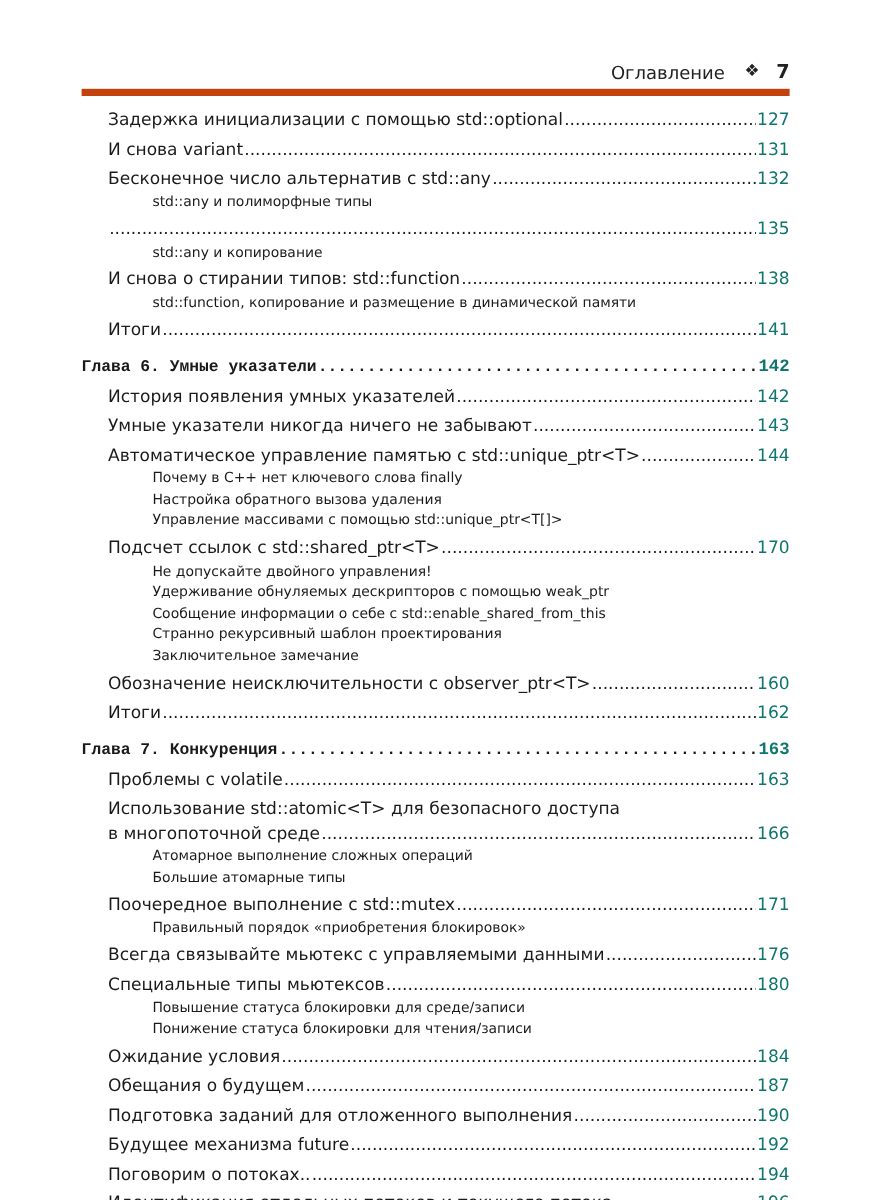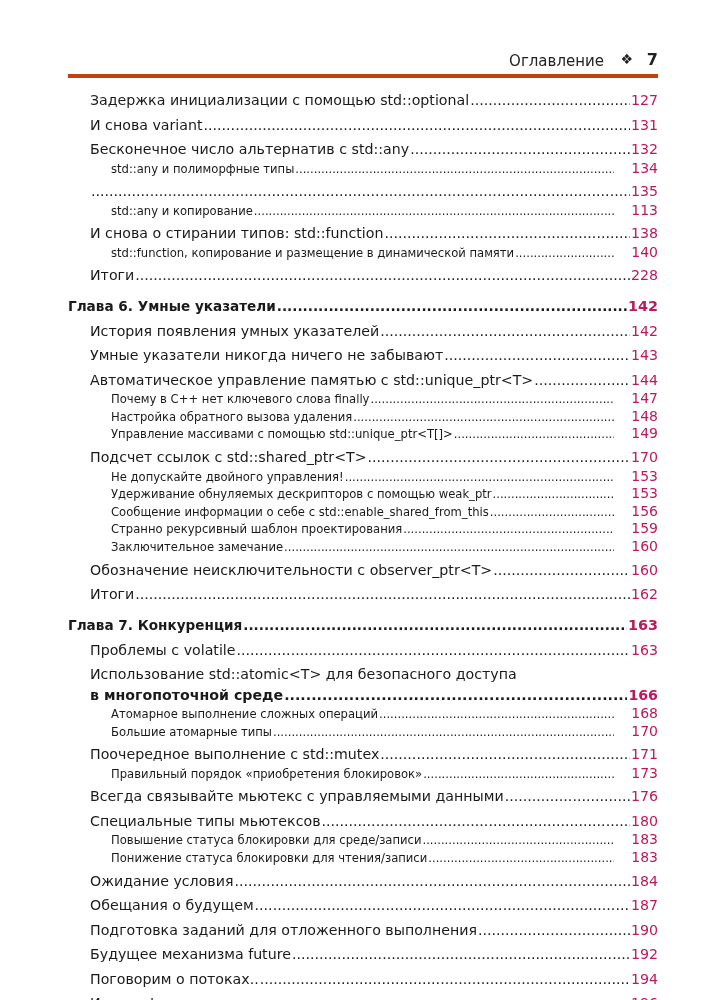--- a/index.html
+++ b/index.html
@@ -1,36 +1,36 @@
 <!DOCTYPE html>
 <html><head>
 <meta charset="utf-8">
 <style>
   html, body { margin: 0; padding: 0; background: #ffffff; }
   body { width: 727px; height: 1000px; position: relative; overflow: hidden;
          font-family: "DejaVu Sans", sans-serif; color: #1a1a1a; }
   .header { position: absolute; left: 68px; top: 50px; width: 590px; height: 24px;
-            border-bottom: 4px solid #c2410c; }
+            border-bottom: 6px solid #c2410c; }
   .header .title { position: absolute; right: 54px; top: 2px; font-size: 15px; color: #222; }
   .header .orn { position: absolute; right: 25px; top: 1px; font-size: 14px; color: #222; }
   .header .num { position: absolute; right: 0px; top: 0px; font-size: 16px; font-weight: bold; color: #222; }
   .toc { position: absolute; left: 68px; top: 90px; width: 590px; }
   .row { display: flex; align-items: baseline; white-space: nowrap; overflow: hidden; }
   .row .t { flex: 0 0 auto; }
   .row .d { flex: 1 1 auto; overflow: hidden; margin: 0 1px; }
   .row .d::after { content: "......................................................................................................................................................................................................................................................................................."; letter-spacing: 0px; }
-  .row .p { flex: 0 0 auto; color: #be185d; }
+  .row .p { flex: 0 0 auto; color: #0f766e; }
   .l1 { padding-left: 22px; font-size: 14.2px; height: 20.5px; line-height: 20.5px; }
-  .l2 { padding-left: 43px; font-size: 11.6px; height: 17.6px; line-height: 17.6px; }
+  .l2 { padding-left: 43px; font-size: 11.6px; height: 17.6px; line-height: 17.6px; flex-direction: column; }
   .l2 .p { font-size: 14px; margin-left: 16px; }
   .ch { padding-left: 0; font-size: 13.6px; font-weight: bold; height: 22px; line-height: 22px; }
   .ch .p { font-size: 14.4px; }
   .gap-top { margin-top: 4px; }
-  .chap-gap { margin-top: 9px; }
-  .cont { padding-left: 22px; font-size: 14.2px; height: 20.5px; line-height: 20.5px; font-weight: bold; }
+  .chap-gap { margin-top: 9px; font-family: Liberation Mono, monospace; }
+  .cont { padding-left: 22px; font-size: 14.2px; height: 20.5px; line-height: 20.5px; }
 </style>
 </head>
 <body>
 
 <div class="header">
   <span class="title">Оглавление</span>
   <span class="orn">❖</span>
   <span class="num">7</span>
 </div>
 
@@ -70,21 +70,21 @@
       <span class="p">138</span>
     </div>
     <div class="row l2">
       <span class="t">std::function, копирование и размещение в динамической памяти</span>
       <span class="d"></span>
       <span class="p">140</span>
     </div>
     <div class="row l1 gap-top">
       <span class="t">Итоги</span>
       <span class="d"></span>
-      <span class="p">228</span>
+      <span class="p">141</span>
     </div>
     <div class="row ch chap-gap">
       <span class="t">Глава 6. Умные указатели</span>
       <span class="d"></span>
       <span class="p">142</span>
     </div>
     <div class="row l1 gap-top">
       <span class="t">История появления умных указателей</span>
       <span class="d"></span>
       <span class="p">142</span>

